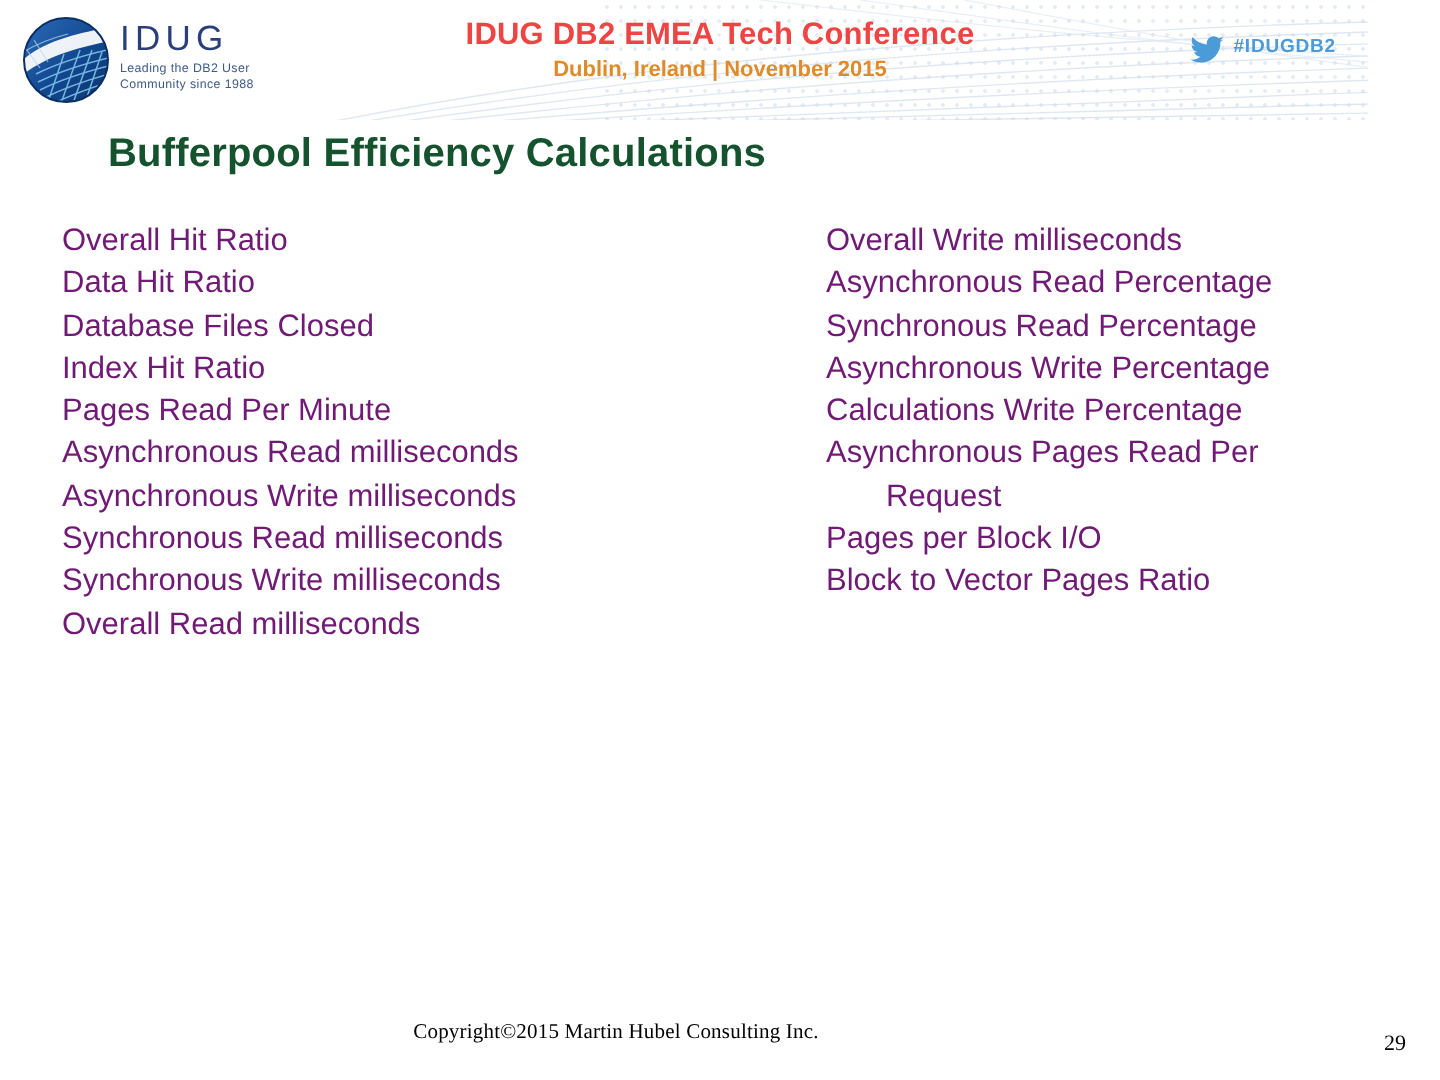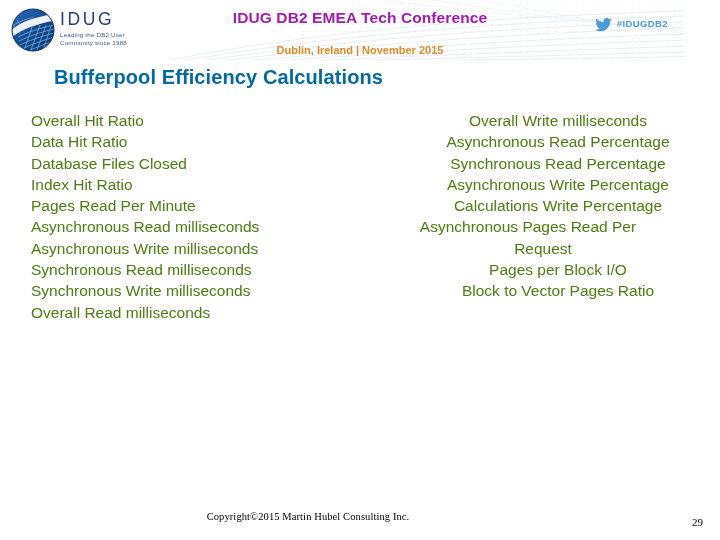--- a/index.html
+++ b/index.html
@@ -84,30 +84,30 @@
     position: absolute;
     left: 0;
     top: 9px;
     width: 720px;
     text-align: center;
     pointer-events: none;
   }
   #conf-title {
     font-size: 15.5px;
     font-weight: bold;
-    color: #a21caf;
+    color: #ef4444;
     letter-spacing: 0.1px;
     line-height: 18px;
   }
   #conf-subtitle {
     font-size: 11px;
     font-weight: bold;
     color: #e08b2a;
     line-height: 14px;
-    margin-top: 16px;
+    margin-top: 1px;
   }
   #conf-subtitle .sep { color: #e08b2a; padding: 0 3px; }
 
   
   #twitter-block {
     position: absolute;
     right: 16px;
     top: 18px;
     display: flex;
     align-items: flex-start;
@@ -125,43 +125,43 @@
     letter-spacing: 0.4px;
   }
 
   
   #slide-title {
     position: absolute;
     left: 54px;
     top: 66px;
     font-size: 20px;
     font-weight: bold;
-    color: #0369a1;
+    color: #14532d;
     letter-spacing: 0.1px;
     white-space: nowrap;
   }
 
   
   #content-area {
     position: absolute;
     left: 0;
     top: 110px;
     width: 720px;
     height: 260px;
   }
   .metrics-column {
     position: absolute;
     top: 0;
   }
   #metrics-column-left { left: 31px; width: 340px; }
-  #metrics-column-right { left: 413px; width: 290px; text-align: center; }
+  #metrics-column-right { left: 413px; width: 290px; }
 
   .metric-item {
     font-size: 15.5px;
-    color: #4d7c0f;
+    color: #701a75;
     line-height: 21.3px;
     white-space: nowrap;
   }
   .metric-item.wrapped {
     white-space: normal;
     width: 230px;
     text-indent: 0;
   }
   .metric-item.wrapped .cont {
     display: block;

